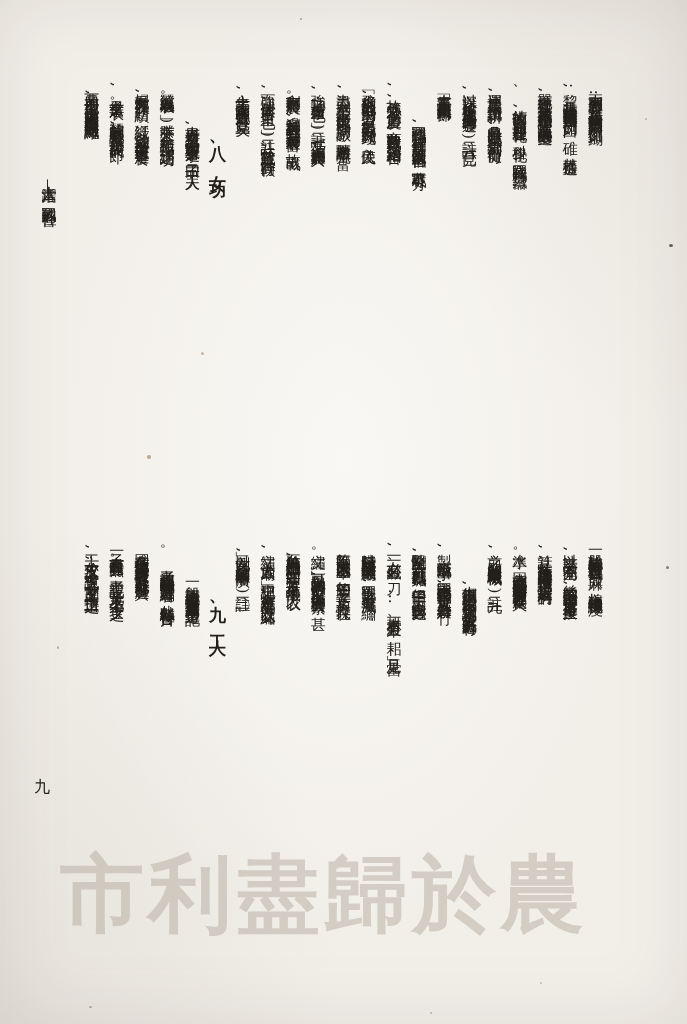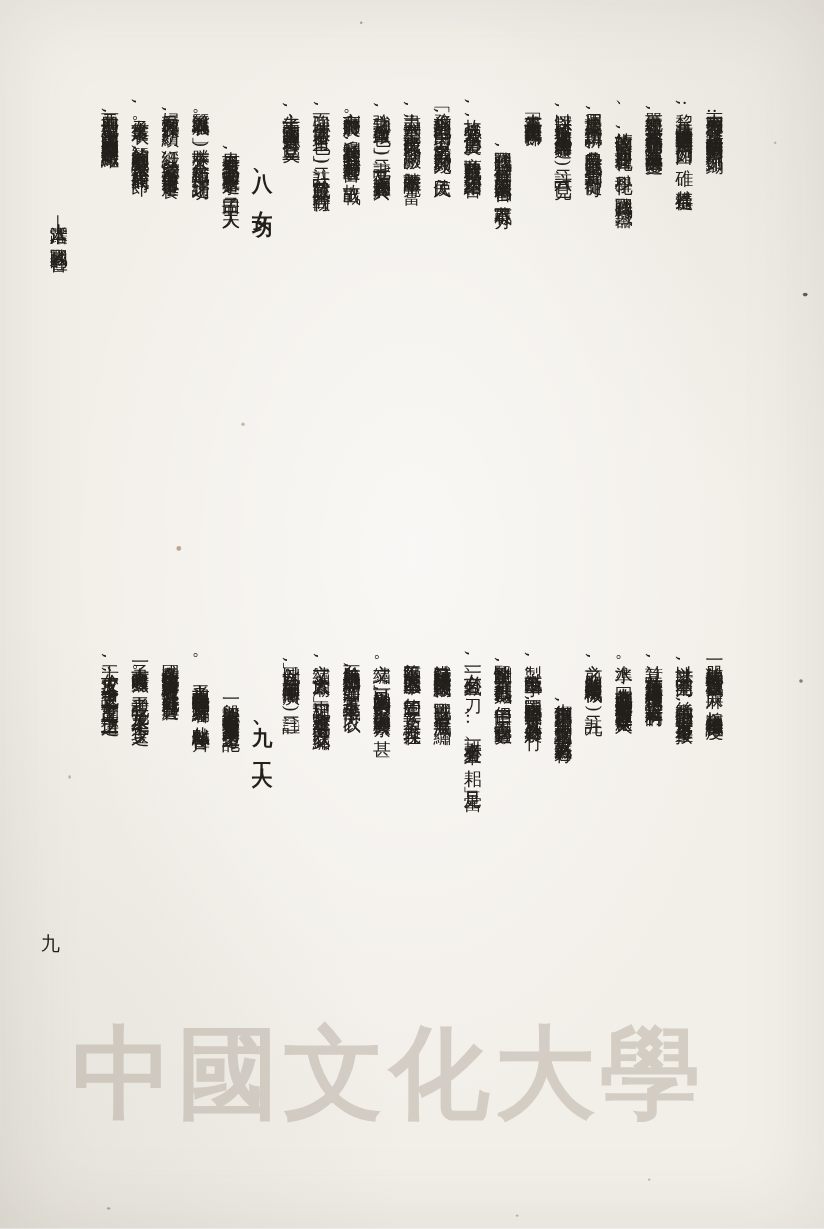--- a/index.html
+++ b/index.html
@@ -60,21 +60,21 @@
     filter:blur(0.4px);
     font-weight:bold;
   }
   .speck{position:absolute;border-radius:50%;z-index:3;}
 </style>
 </head>
 <body>
 
 <div class="page" style="--paper: #f2efe9; --ink: #23201c; --wm: #b3a99e;">
 
-  <div class="watermark">中國文化大學</div>
+  <div class="watermark">市利盡歸於農</div>
 
   <div class="block block-top" id="top-block">
       <div class="col">兩大系列而發展:其一是耕作時運用的勞動用具,例如鋤、</div>
       <div class="col">犂;其二是收穫時處理的善後用具,例如臼、碓。其構造從</div>
       <div class="col">單純而繁複,其方式從粗俗而精細,其演進更隨農法的變遷</div>
       <div class="col">、技術的改良,而日趨於合理化、科學化。戰國時代,鐵器</div>
       <div class="col">運用於農業,所謂鐵耕。農具附以金屬,十分銳利,從而可</div>
       <div class="col">以深耕,無疑大大地促進了生產力的發達。(註二六)已見</div>
       <div class="col">本書第十三章「農業與鐵耕」節。</div>
       <div class="col" style="padding-top: 32.2px;">戰國時代,實行徵兵制度,以秦國為首倡。農戰不可分</div>

